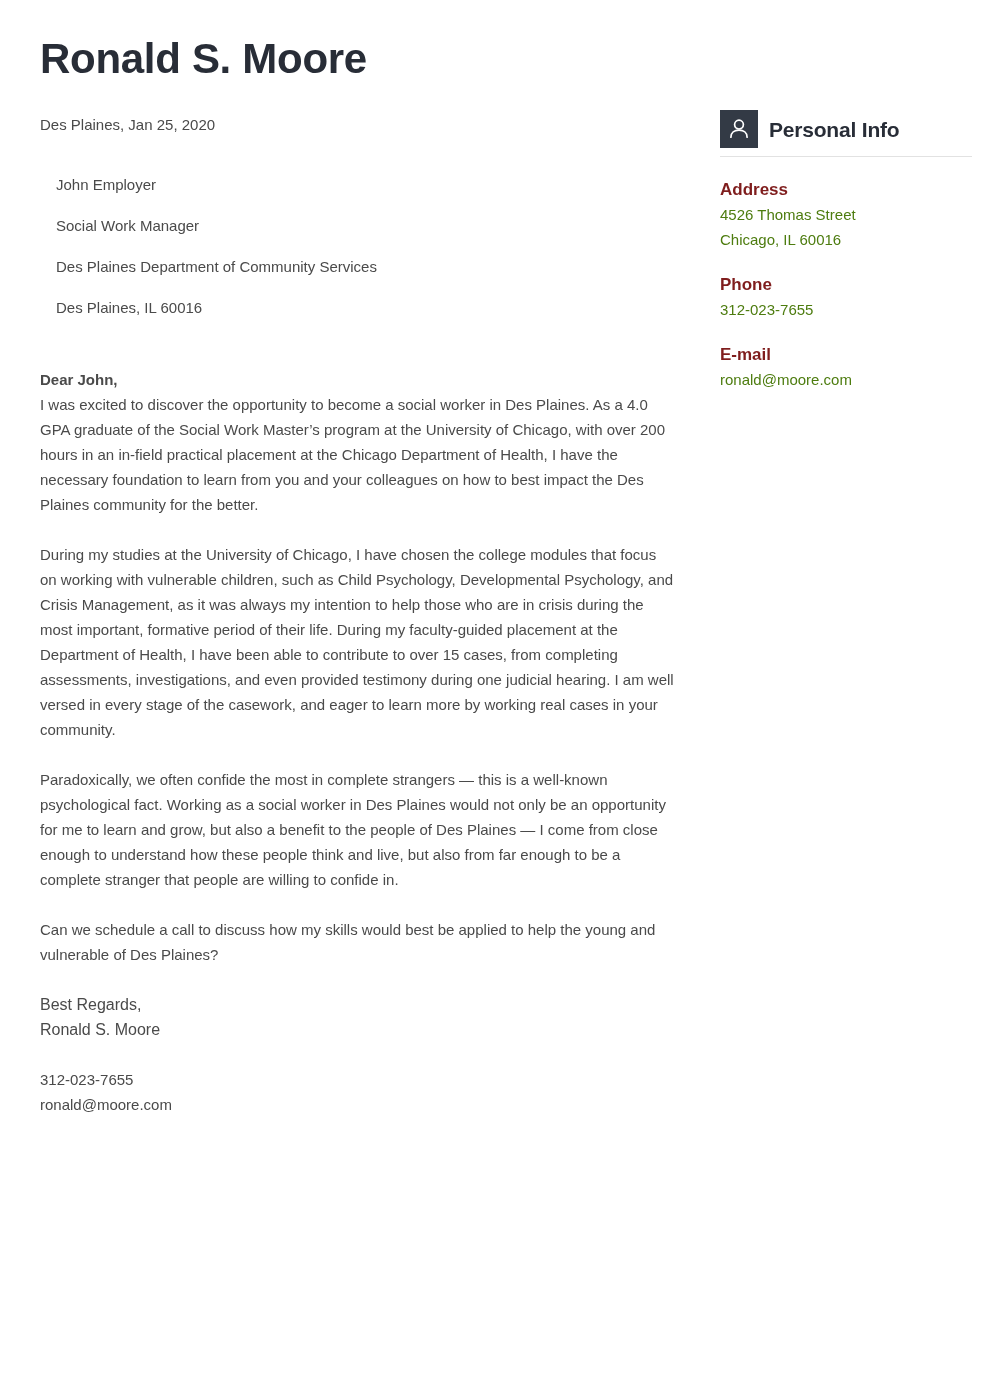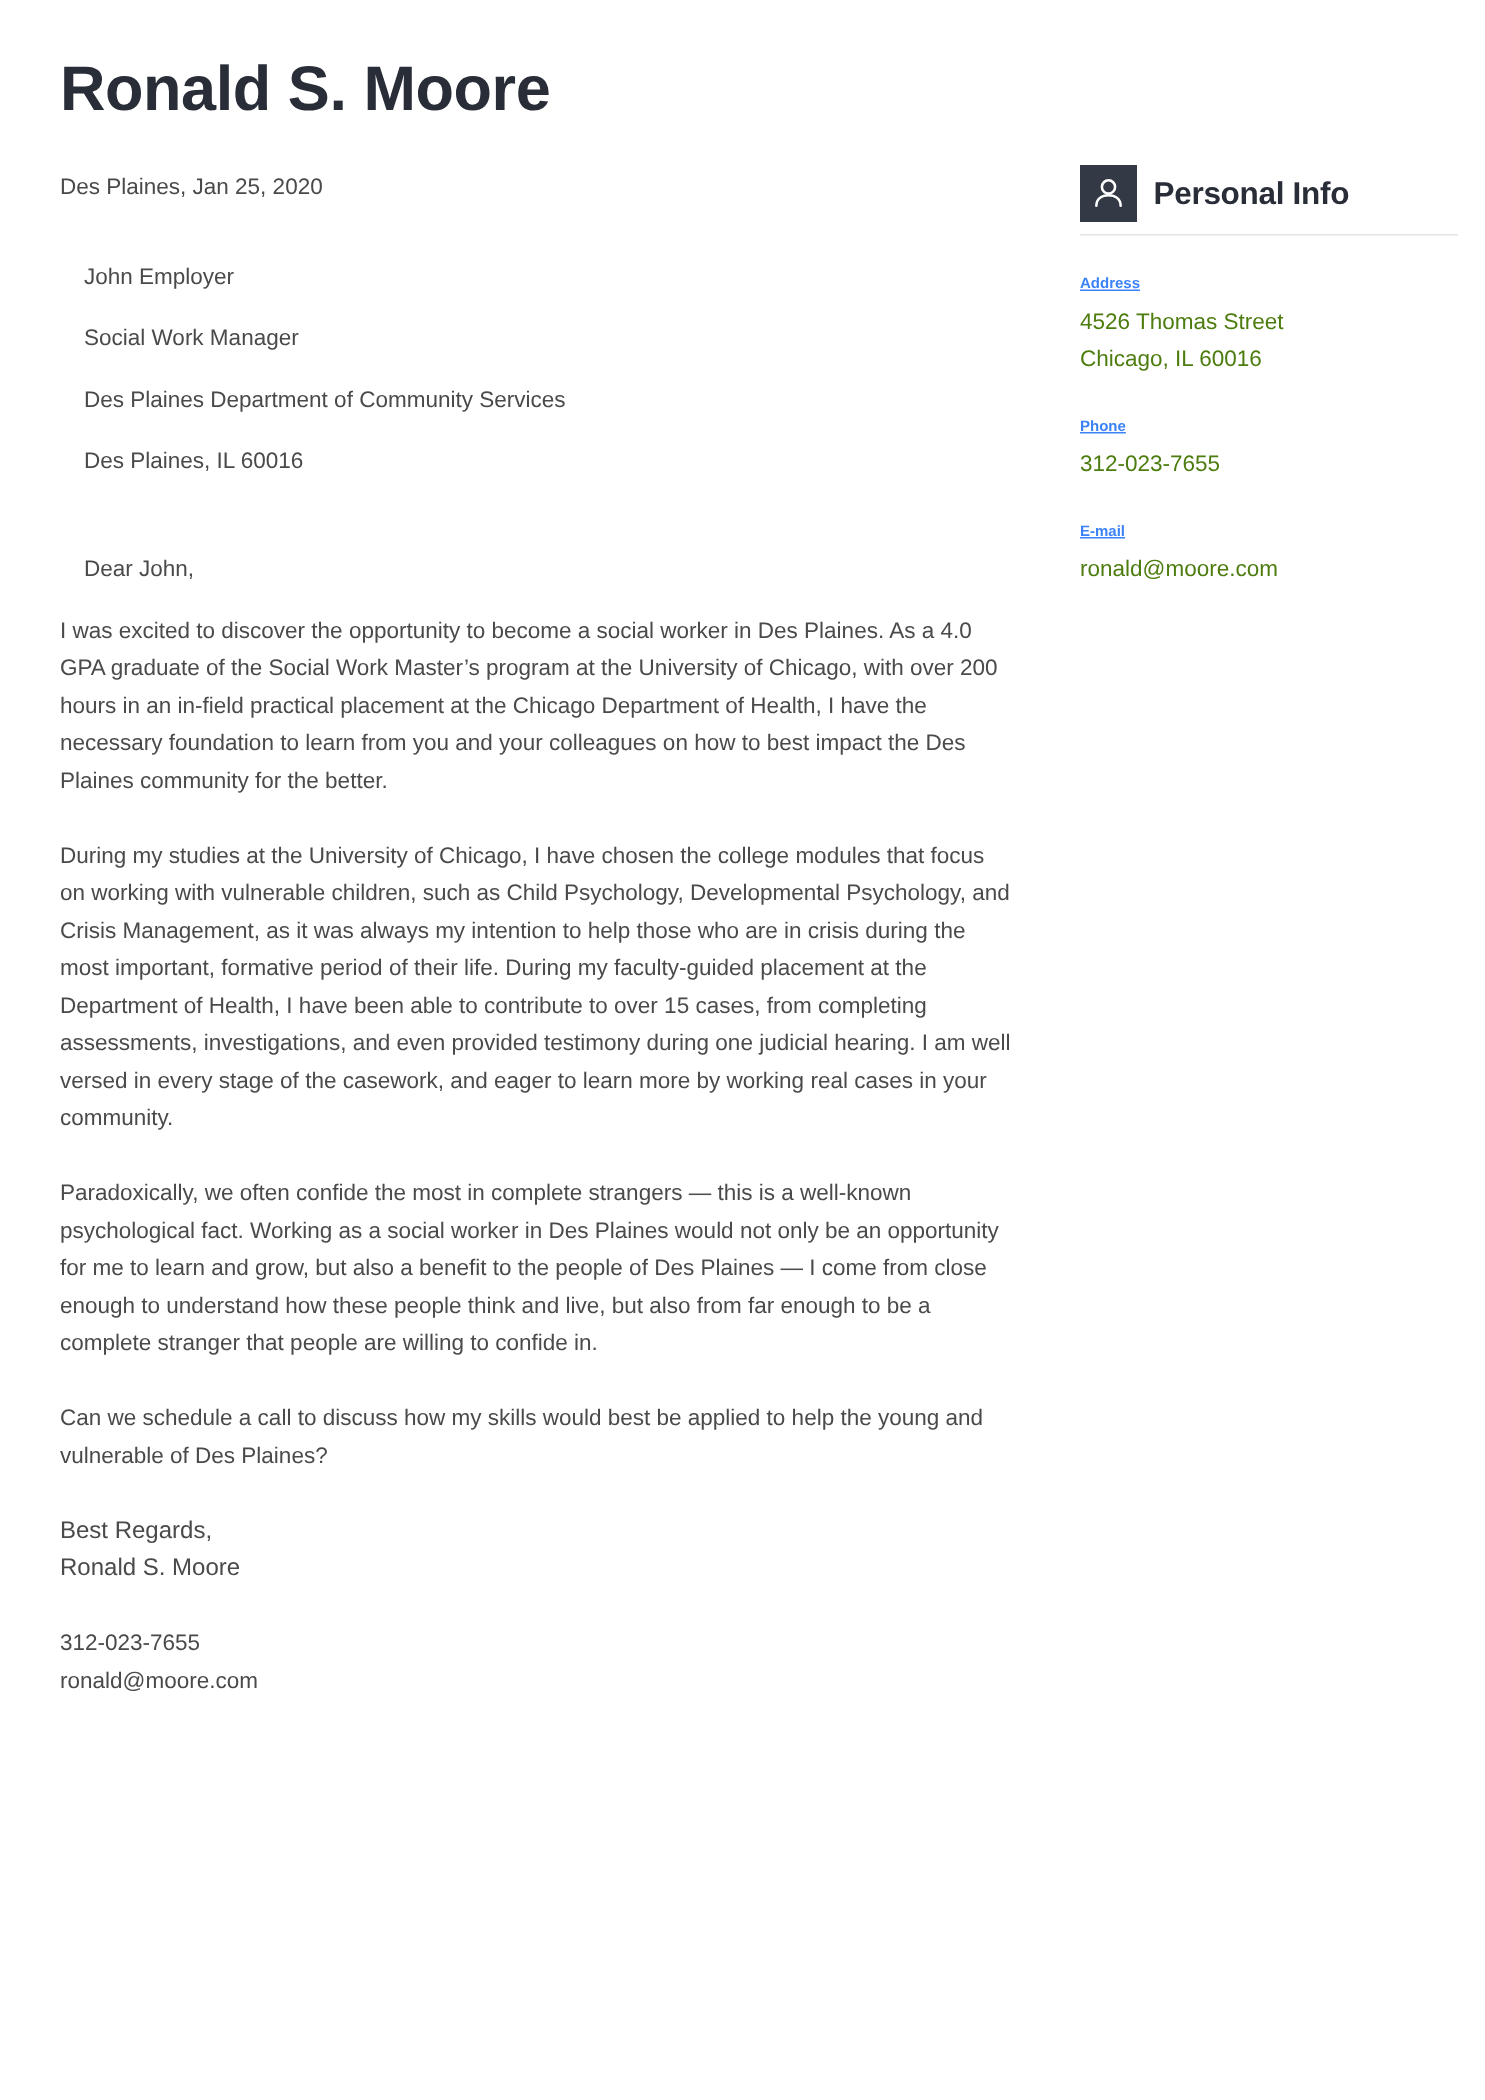--- a/index.html
+++ b/index.html
@@ -59,21 +59,22 @@
     font-size: 15px;
     color: #4a4a4a;
     line-height: 25px;
     margin: 16px;
   }
 
   .salutation {
     font-size: 15px;
     color: #4a4a4a;
     line-height: 25px;
-    margin: 16px;
+    margin: 0;
+    font-weight: bold;
   }
 
   .body-par {
     font-size: 15px;
     color: #4a4a4a;
     line-height: 25px;
     margin: 0 0 25px 0;
     text-align: left;
   }
   .body-par:last-child { margin-bottom: 0; }
@@ -140,26 +141,25 @@
     margin: 8px 0 0 0;
     width: 252px;
   }
 
   .info-group {
     margin-top: 20px;
   }
   .info-group:first-of-type { margin-top: 22px; }
 
   .info-label {
-    font-size: 10px;
-    font-weight: bold;
-    color: #3b82f6;
-    line-height: 25px;
-    margin: 0;
-    text-decoration: underline;
+    font-size: 17px;
+    font-weight: bold;
+    color: #7f1d1d;
+    line-height: 25px;
+    margin: 0;
   }
   .info-value {
     font-size: 15px;
     color: #4d7c0f;
     line-height: 25px;
     margin: 0;
   }
 </style>
 </head>
 <body>

